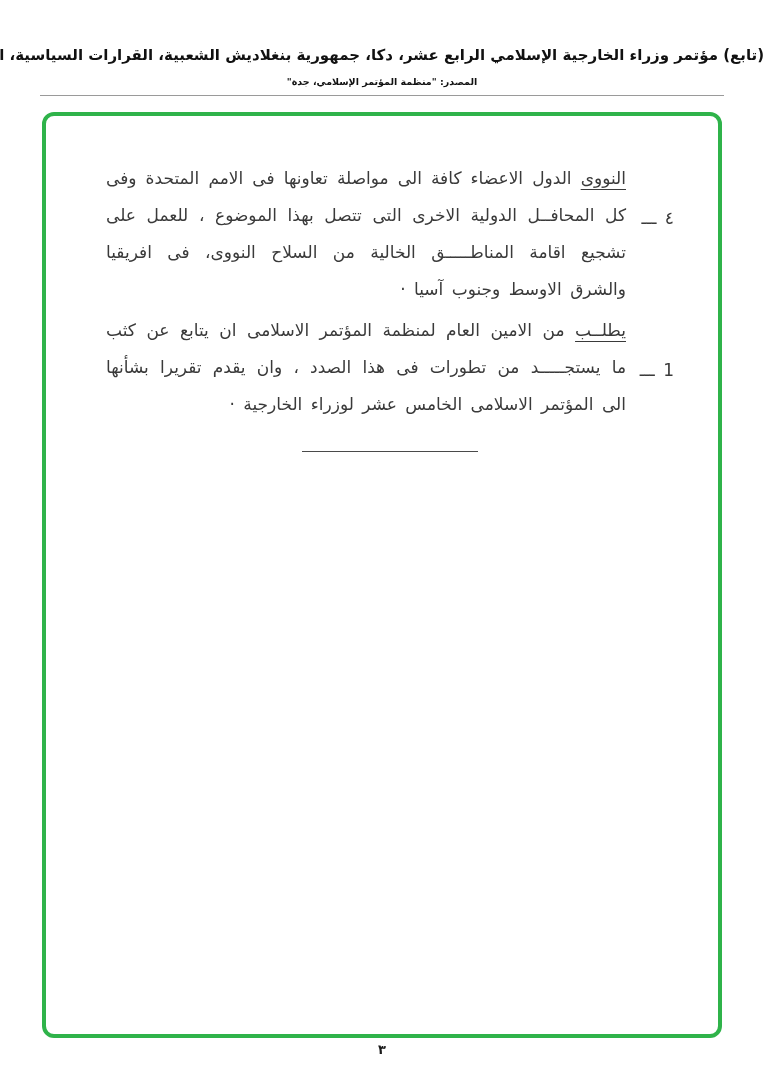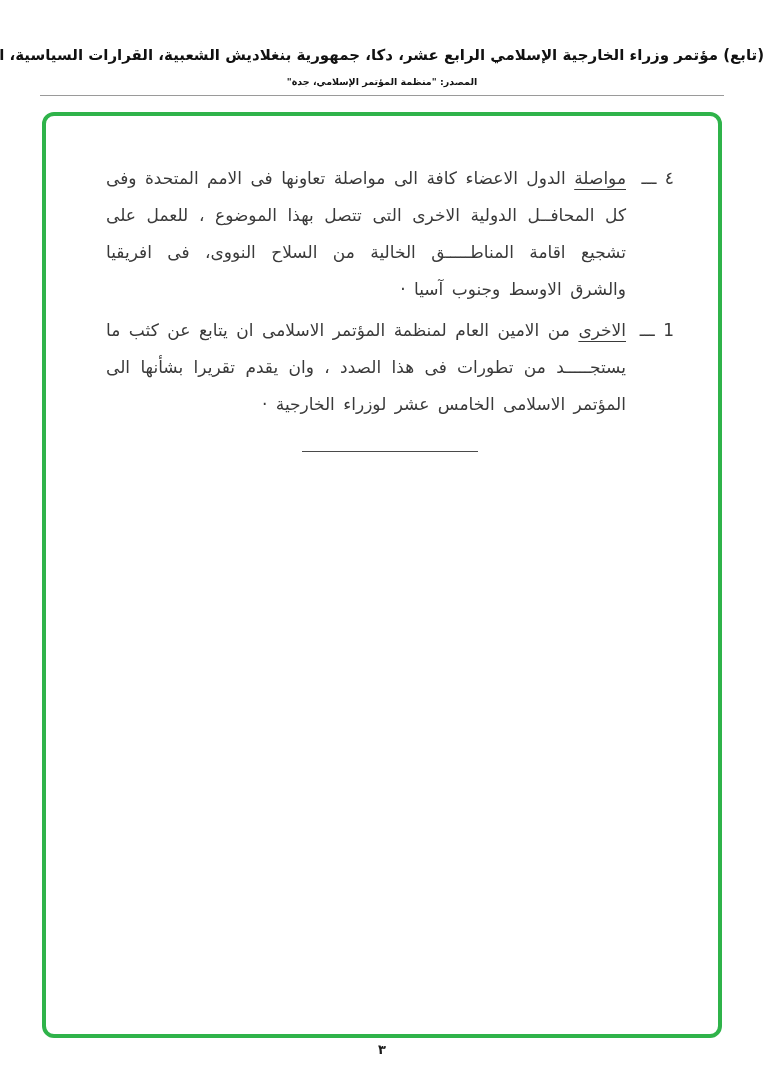--- a/index.html
+++ b/index.html
@@ -68,20 +68,21 @@
     word-spacing: 3px;
   }
   .para {
     display: flex;
     direction: rtl;
   }
   .para + .para { margin-top: 4px; }
   .para-num {
     flex: 0 0 48px;
     white-space: nowrap;
+    margin-top: 40px;
   }
   .para-text {
     flex: 1 1 auto;
     text-align: justify;
   }
   .lead-word {
     text-decoration: underline;
     text-underline-offset: 5px;
   }
   .closing-rule {
@@ -112,26 +113,26 @@
     <div class="header-source">المصدر:  "منظمة المؤتمر الإسلامي، جدة"</div>
   </header>
 
   <div class="header-rule"></div>
 
   <div class="green-box" style="border-color: rgb(47, 179, 74);">
     <div class="scan">
 
       <div class="para">
         <div class="para-num">٤ ـــ</div>
-        <div class="para-text"><span class="lead-word">مواصلة</span><span> الدول الاعضاء كافة الى مواصلة تعاونها فى الامم المتحدة وفى كل المحافــل الدولية الاخرى التى تتصل بهذا الموضوع ، للعمل على تشجيع اقامة المناطـــــق الخالية من السلاح النووى، فى افريقيا والشرق الاوسط وجنوب آسيا ·</span></div>
+        <div class="para-text"><span class="lead-word">النووى</span><span> الدول الاعضاء كافة الى مواصلة تعاونها فى الامم المتحدة وفى كل المحافــل الدولية الاخرى التى تتصل بهذا الموضوع ، للعمل على تشجيع اقامة المناطـــــق الخالية من السلاح النووى، فى افريقيا والشرق الاوسط وجنوب آسيا ·</span></div>
       </div>
 
       <div class="para">
         <div class="para-num">1 ـــ</div>
-        <div class="para-text"><span class="lead-word">الاخرى</span><span> من الامين العام لمنظمة المؤتمر الاسلامى ان يتابع عن كثب ما يستجـــــد من تطورات فى هذا الصدد ، وان يقدم تقريرا بشأنها الى المؤتمر الاسلامى الخامس عشر لوزراء الخارجية ·</span></div>
+        <div class="para-text"><span class="lead-word">يطلــب</span><span> من الامين العام لمنظمة المؤتمر الاسلامى ان يتابع عن كثب ما يستجـــــد من تطورات فى هذا الصدد ، وان يقدم تقريرا بشأنها الى المؤتمر الاسلامى الخامس عشر لوزراء الخارجية ·</span></div>
       </div>
 
       <div class="closing-rule"></div>
 
     </div>
   </div>
 
   <div class="page-number">٣</div>
 
 </div>

